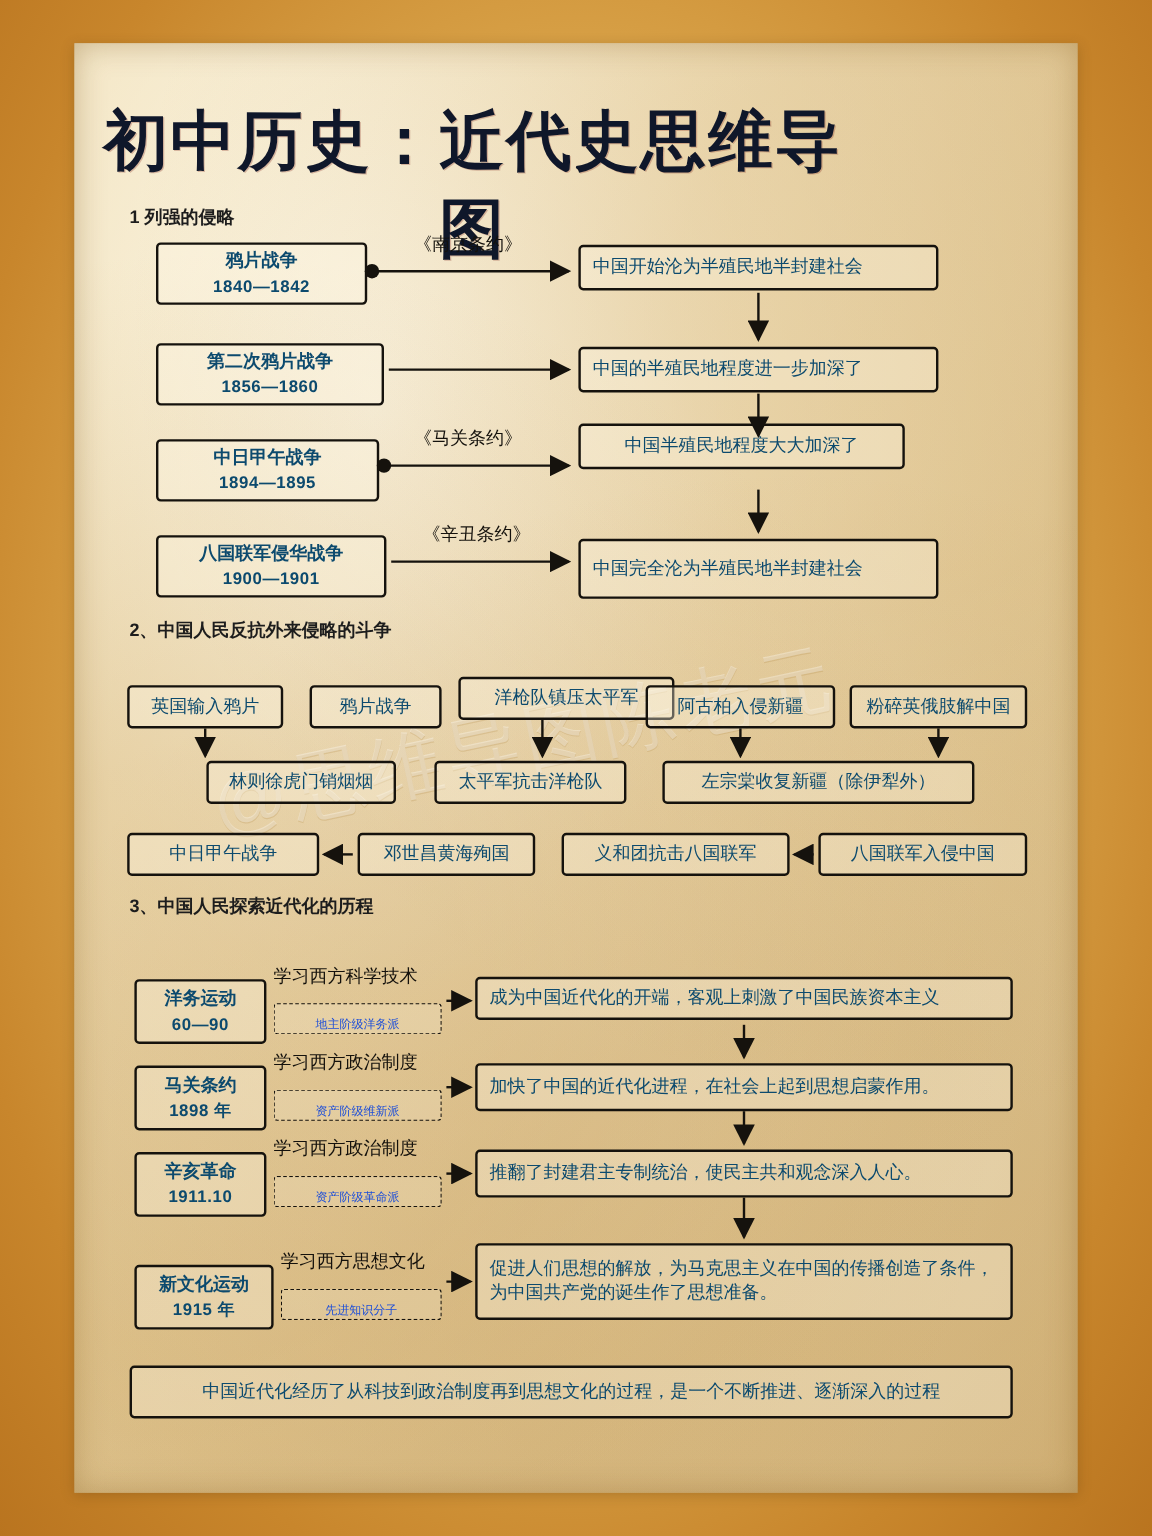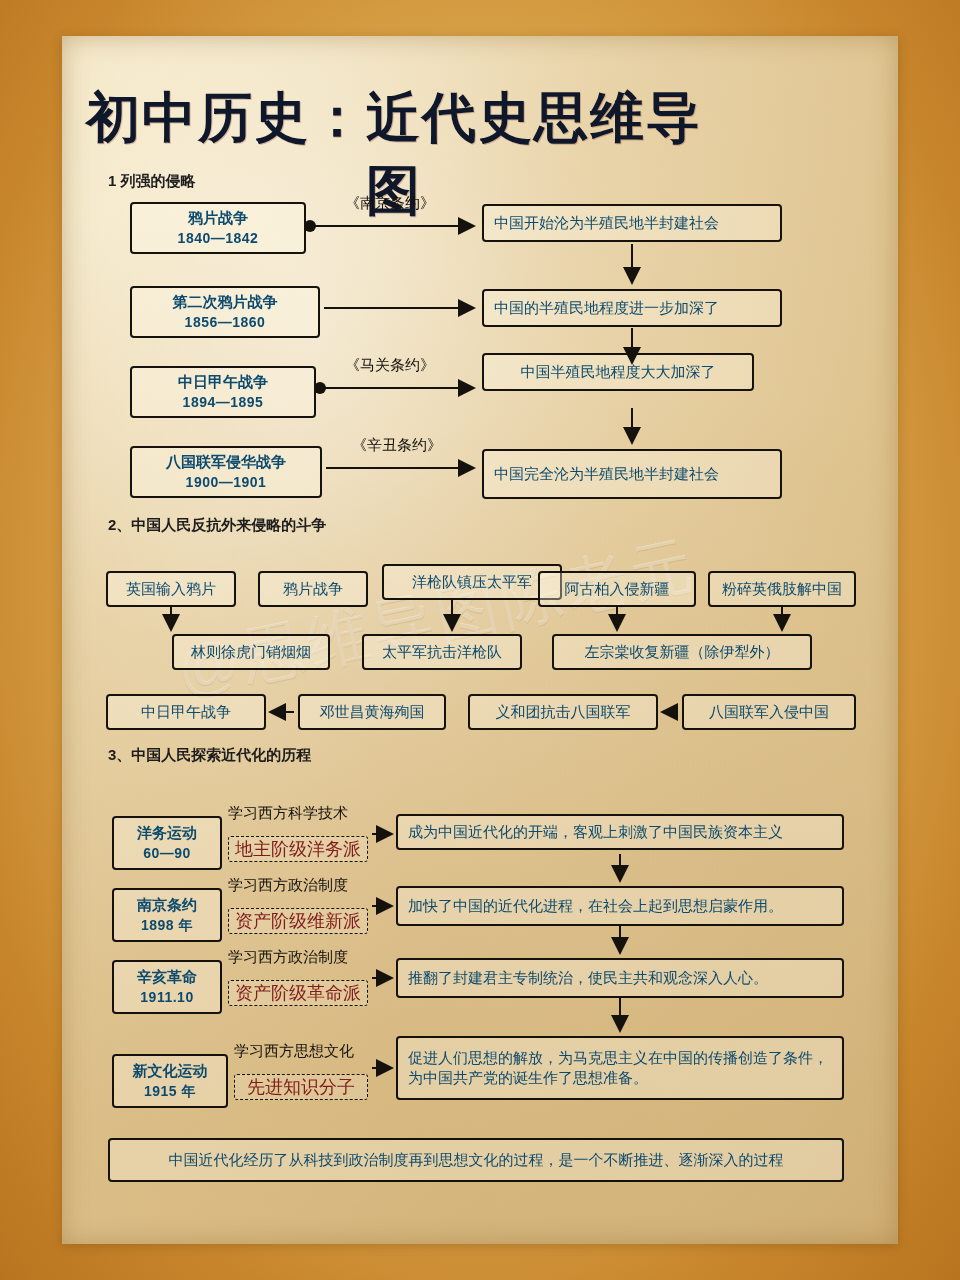--- a/index.html
+++ b/index.html
@@ -105,22 +105,22 @@
   .box .l2 { font-weight: bold; font-family: "Liberation Sans", sans-serif; font-size: 14px; letter-spacing: 0.5px; }
   .dashed {
     position: absolute;
     border: 1.6px dashed #15120d;
     border-radius: 3px;
     background: rgba(255,250,232,0.20);
     display: flex;
     align-items: flex-end;
     justify-content: center;
     box-sizing: border-box;
-    font-size: 18px;
-    color: #7f1d1d;
+    font-size: 10px;
+    color: #1d4ed8;
     white-space: nowrap;
   }
   .caption {
     position: absolute;
     font-size: 15px;
     color: #14110c;
     white-space: nowrap;
   }
   svg.arrows {
     position: absolute;
@@ -225,21 +225,21 @@
   </div>
   <div class="caption" style="left:166px; top:768px;">学习西方科学技术</div>
   <div class="dashed" style="left:166px; top:800px; width:140px; height:26px;">
     <span>地主阶级洋务派</span>
   </div>
   <div class="box wide-text" style="left:334px; top:778px; width:448px; height:36px;">
     <span>成为中国近代化的开端，客观上刺激了中国民族资本主义</span>
   </div>
 
   <div class="box" style="left:50px; top:852px; width:110px; height:54px;">
-    <span class="l1">南京条约</span>
+    <span class="l1">马关条约</span>
     <span class="l2">1898 年</span>
   </div>
   <div class="caption" style="left:166px; top:840px;">学习西方政治制度</div>
   <div class="dashed" style="left:166px; top:872px; width:140px; height:26px;">
     <span>资产阶级维新派</span>
   </div>
   <div class="box wide-text" style="left:334px; top:850px; width:448px; height:40px;">
     <span>加快了中国的近代化进程，在社会上起到思想启蒙作用。</span>
   </div>
 

